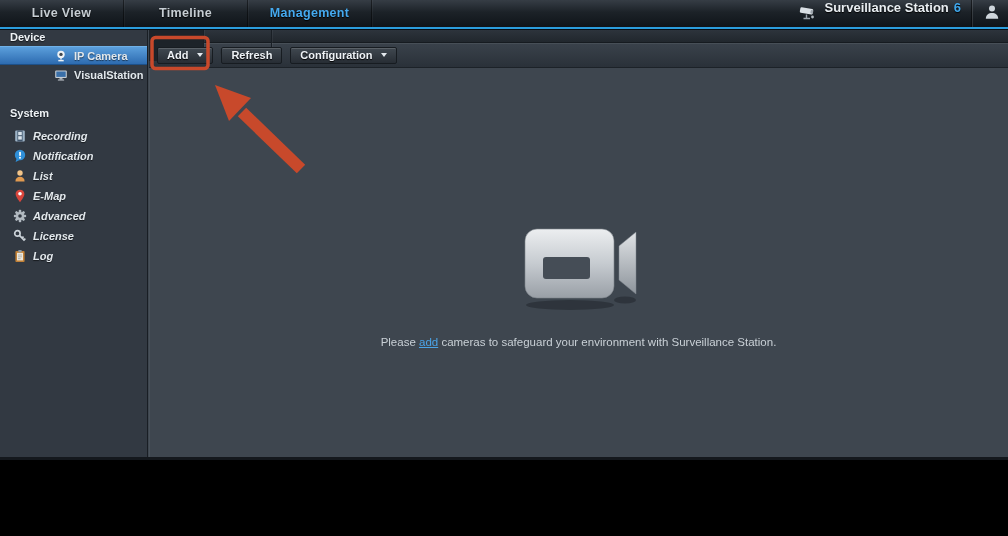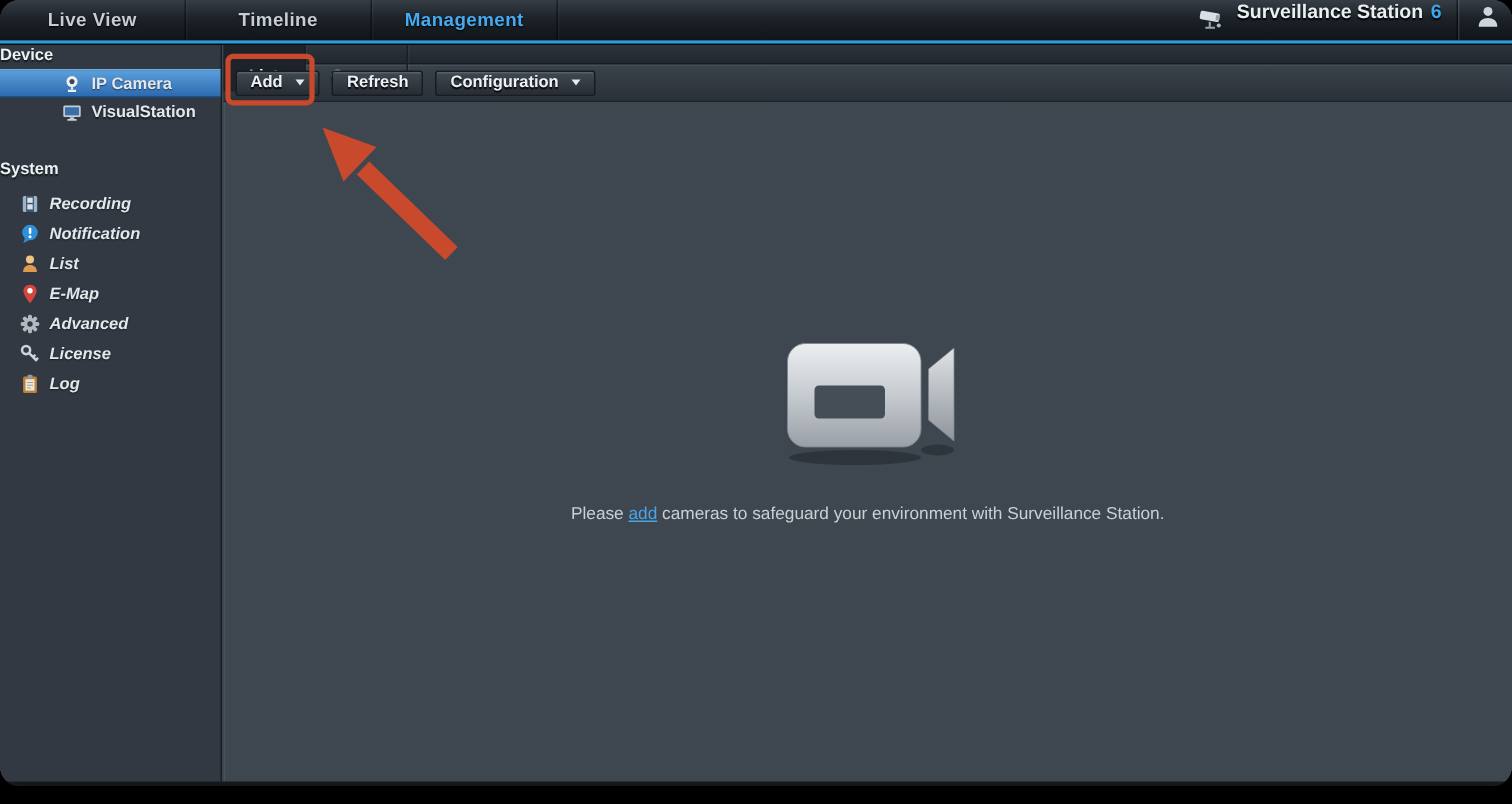--- a/index.html
+++ b/index.html
@@ -1,21 +1,20 @@
 <!DOCTYPE html>
 <html><head>
 <meta charset="utf-8">
 <style>
   * { margin:0; padding:0; box-sizing:border-box; }
   html,body { background:#000; }
   body { font-family:"Liberation Sans","DejaVu Sans",sans-serif; }
   #app {
-    position:relative; width:1008px; height:524px; overflow:hidden;
+    position:relative; width:1008px; height:460px; overflow:hidden;
     background:#3e464f;
-    border-radius:13px;
   }
 
   
   .topbar {
     position:absolute; top:0; left:0; right:0; height:27px;
     background:linear-gradient(#363d45, #1c2228 45%, #0f1419);
     display:flex; align-items:center;
   }
   .nav-tab {
     width:124px; height:27px; line-height:27px; text-align:center;
@@ -34,30 +33,30 @@
     border-left:1px solid rgba(255,255,255,.12); box-shadow:-1px 0 0 rgba(0,0,0,.5); cursor:pointer;
   }
   .accent-line { position:absolute; top:27px; left:0; right:0; height:2px; background:#2b9ddd; box-shadow:0 1px 0 #0a0e12; z-index:2; }
 
   
   .sidebar {
     position:absolute; top:29px; left:0; width:148px; bottom:3px;
     background:#323942; border-right:1px solid #191e24;
   }
   .side-header {
-    height:17px; line-height:17px; 
+    height:17px; line-height:17px; padding-left:10px;
     font-size:11px; font-weight:bold; color:#eef2f5; text-shadow:0 1px 1px #14181c;
   }
   .side-header.second { margin-top:21px; }
   .side-item {
     display:flex; align-items:center; cursor:pointer;
     font-size:11px; font-weight:bold; color:#e2e8ec; text-shadow:0 1px 1px rgba(0,0,0,.55);
   }
   .side-item .ic { width:14px; height:14px; flex:0 0 14px; margin-right:6px; display:inline-block; }
-  .device-item { height:19px; padding-left:41px; }
+  .device-item { height:19px; padding-left:54px; }
   .system-item { height:20px; padding-left:13px;font-style:italic; }
   .system-item.first { margin-top:4px; }
   .side-item.selected {
     background:linear-gradient(#5b9fdc, #2d6bb0);
     border-top:1px solid #6fb1e8; border-bottom:1px solid #1d5088;
   }
 
   
   .main { position:absolute; top:29px; left:149px; right:0; bottom:3px; background:#3e464f; box-shadow:inset 1px 0 0 #495159; }
   .tabstrip {

